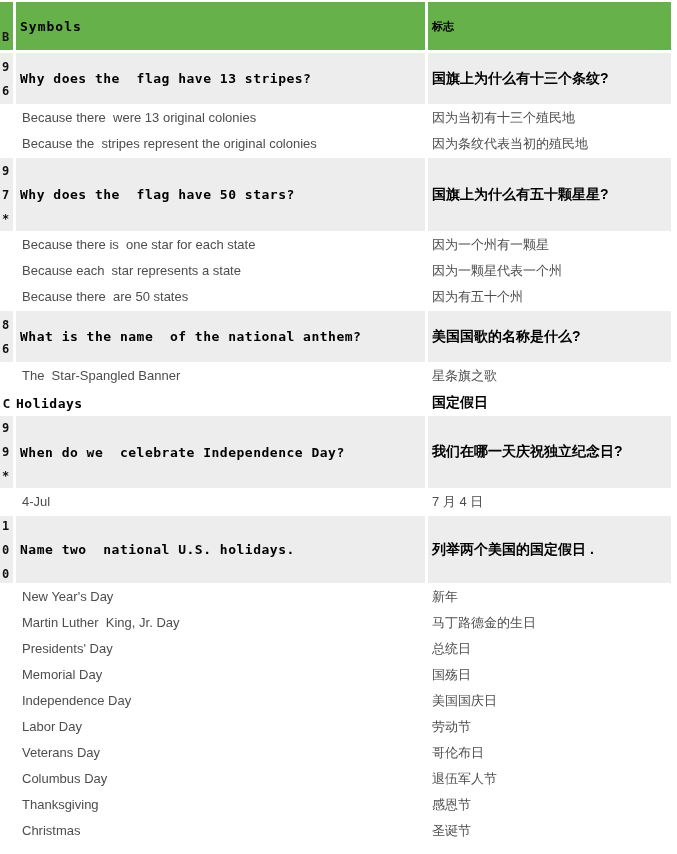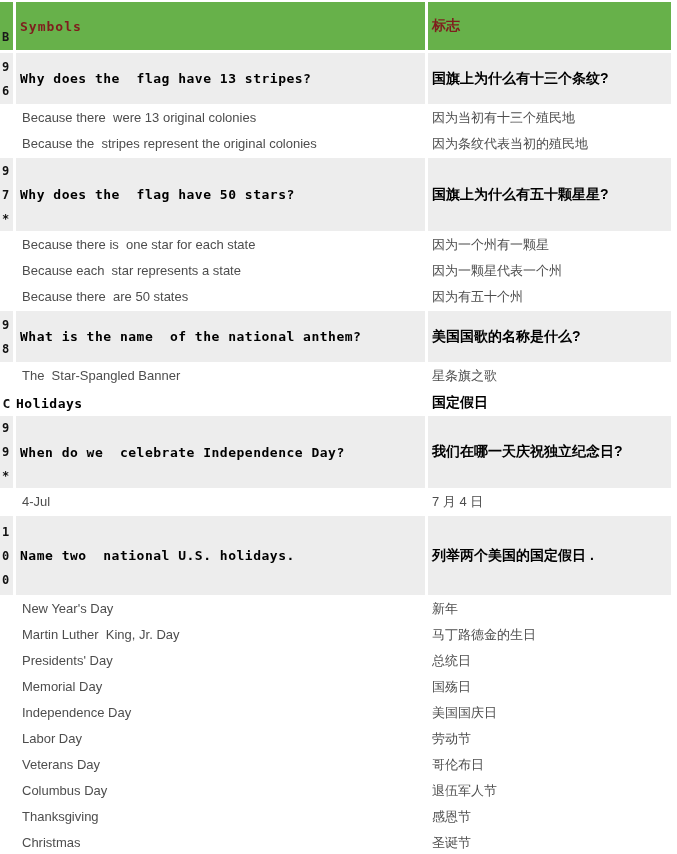--- a/index.html
+++ b/index.html
@@ -46,30 +46,30 @@
   .row.header{ height:48px; }
   .row.header .cell{ background:var(--green); }
   .row.header .num{
     display:flex; align-items:flex-end;
     padding-bottom:1px;
     color:#1a1a1a;
   }
   .row.header .en,
   .row.header .zh{
     display:flex; align-items:center;
-    color:#7f1d1d;
+    color:#000000;
     font-weight:bold;
     padding-left:4px;
     white-space:pre-wrap;
   }
   .row.header .en{
     font-family:"DejaVu Sans Mono", monospace;
     font-size:13px; letter-spacing:1px;
   }
-  .row.header .zh{ font-size:14px;text-align:right; }
+  .row.header .zh{ font-size:11px;text-align:right; }
 
   
   .row.header + .row{ margin-top:3px; }
 
   
   .row.question .cell{ background:var(--qgray); }
   .row.question .num{ display:flex; align-items:center; }
   .row.question .en{
     display:flex; align-items:center;
     font-family:"DejaVu Sans Mono", monospace;
@@ -159,21 +159,21 @@
           <div class="line">Because there  are 50 states</div>
         </div>
     <div class="cell zh">
           <div class="line">因为一个州有一颗星</div>
           <div class="line">因为一颗星代表一个州</div>
           <div class="line">因为有五十个州</div>
         </div>
   </div>
 
   <div class="row question" style="height: 51px;">
-    <div class="cell num">98</div>
+    <div class="cell num">86</div>
     <div class="cell en">What is the name  of the national anthem?</div>
     <div class="cell zh">美国国歌的名称是什么?</div>
   </div>
 
   <div class="row answers">
     <div class="cell num"></div>
     <div class="cell en">
           <div class="line">The  Star-Spangled Banner</div>
         </div>
     <div class="cell zh">
@@ -196,21 +196,21 @@
   <div class="row answers">
     <div class="cell num"></div>
     <div class="cell en">
           <div class="line">4-Jul</div>
         </div>
     <div class="cell zh">
           <div class="line">7 月 4 日</div>
         </div>
   </div>
 
-  <div class="row question" style="height: 79px;">
+  <div class="row question" style="height: 67px;">
     <div class="cell num">100</div>
     <div class="cell en">Name two  national U.S. holidays.</div>
     <div class="cell zh">列举两个美国的国定假日 .</div>
   </div>
 
   <div class="row answers">
     <div class="cell num"></div>
     <div class="cell en">
           <div class="line">New Year's Day</div>
           <div class="line">Martin Luther  King, Jr. Day</div>

